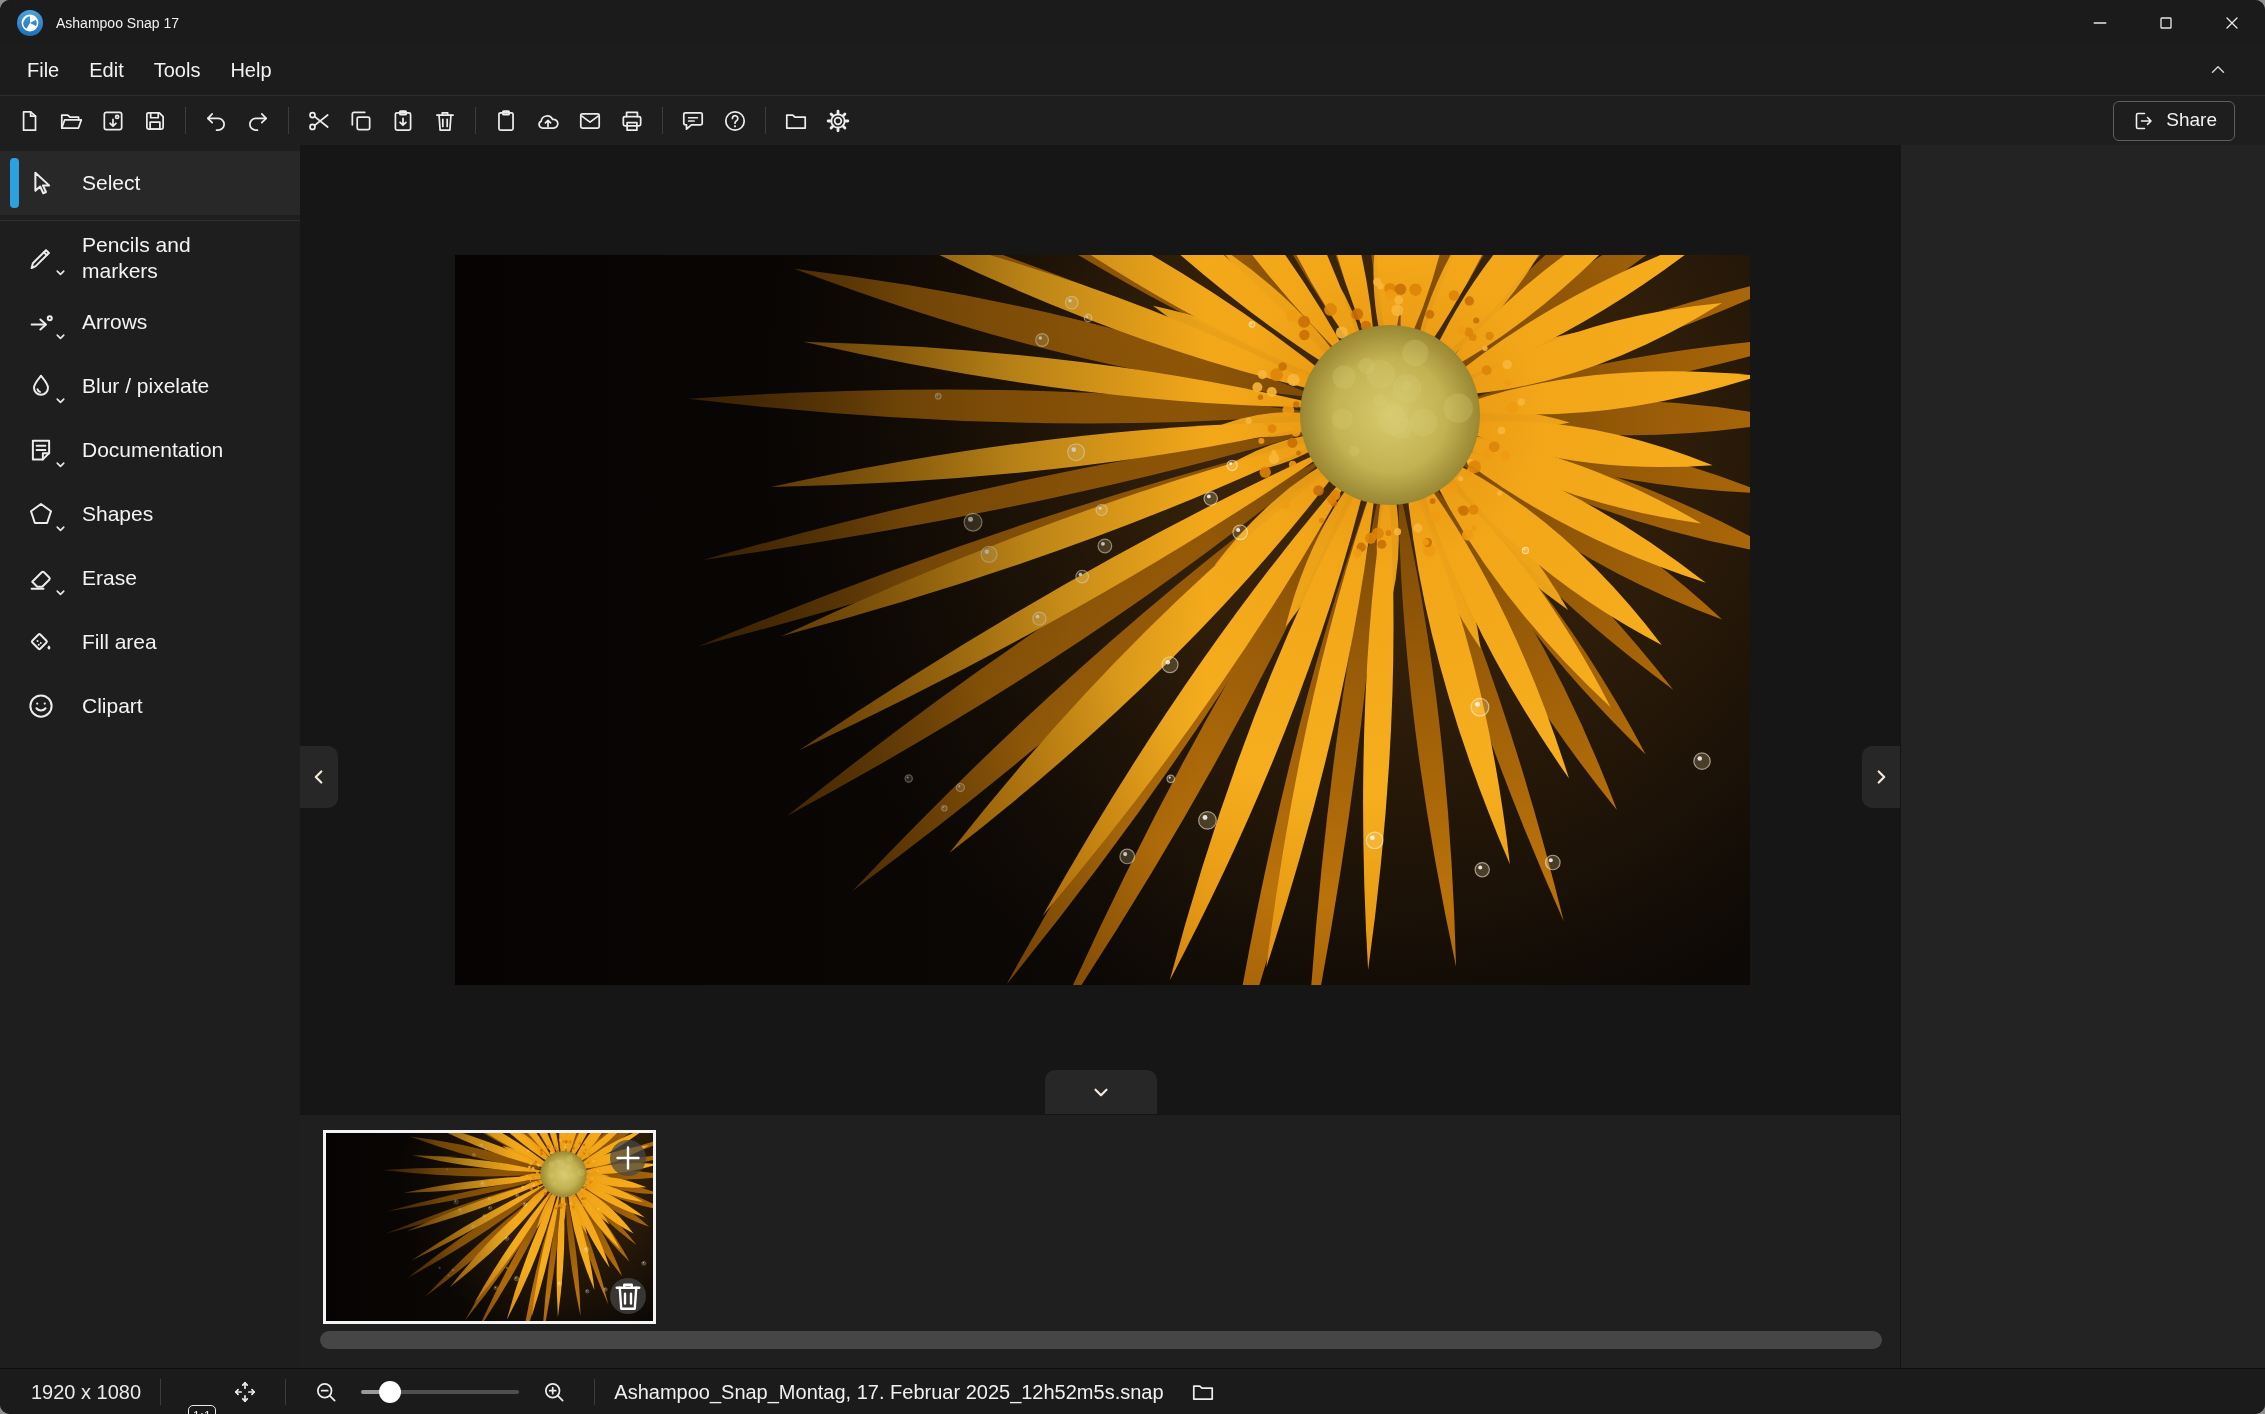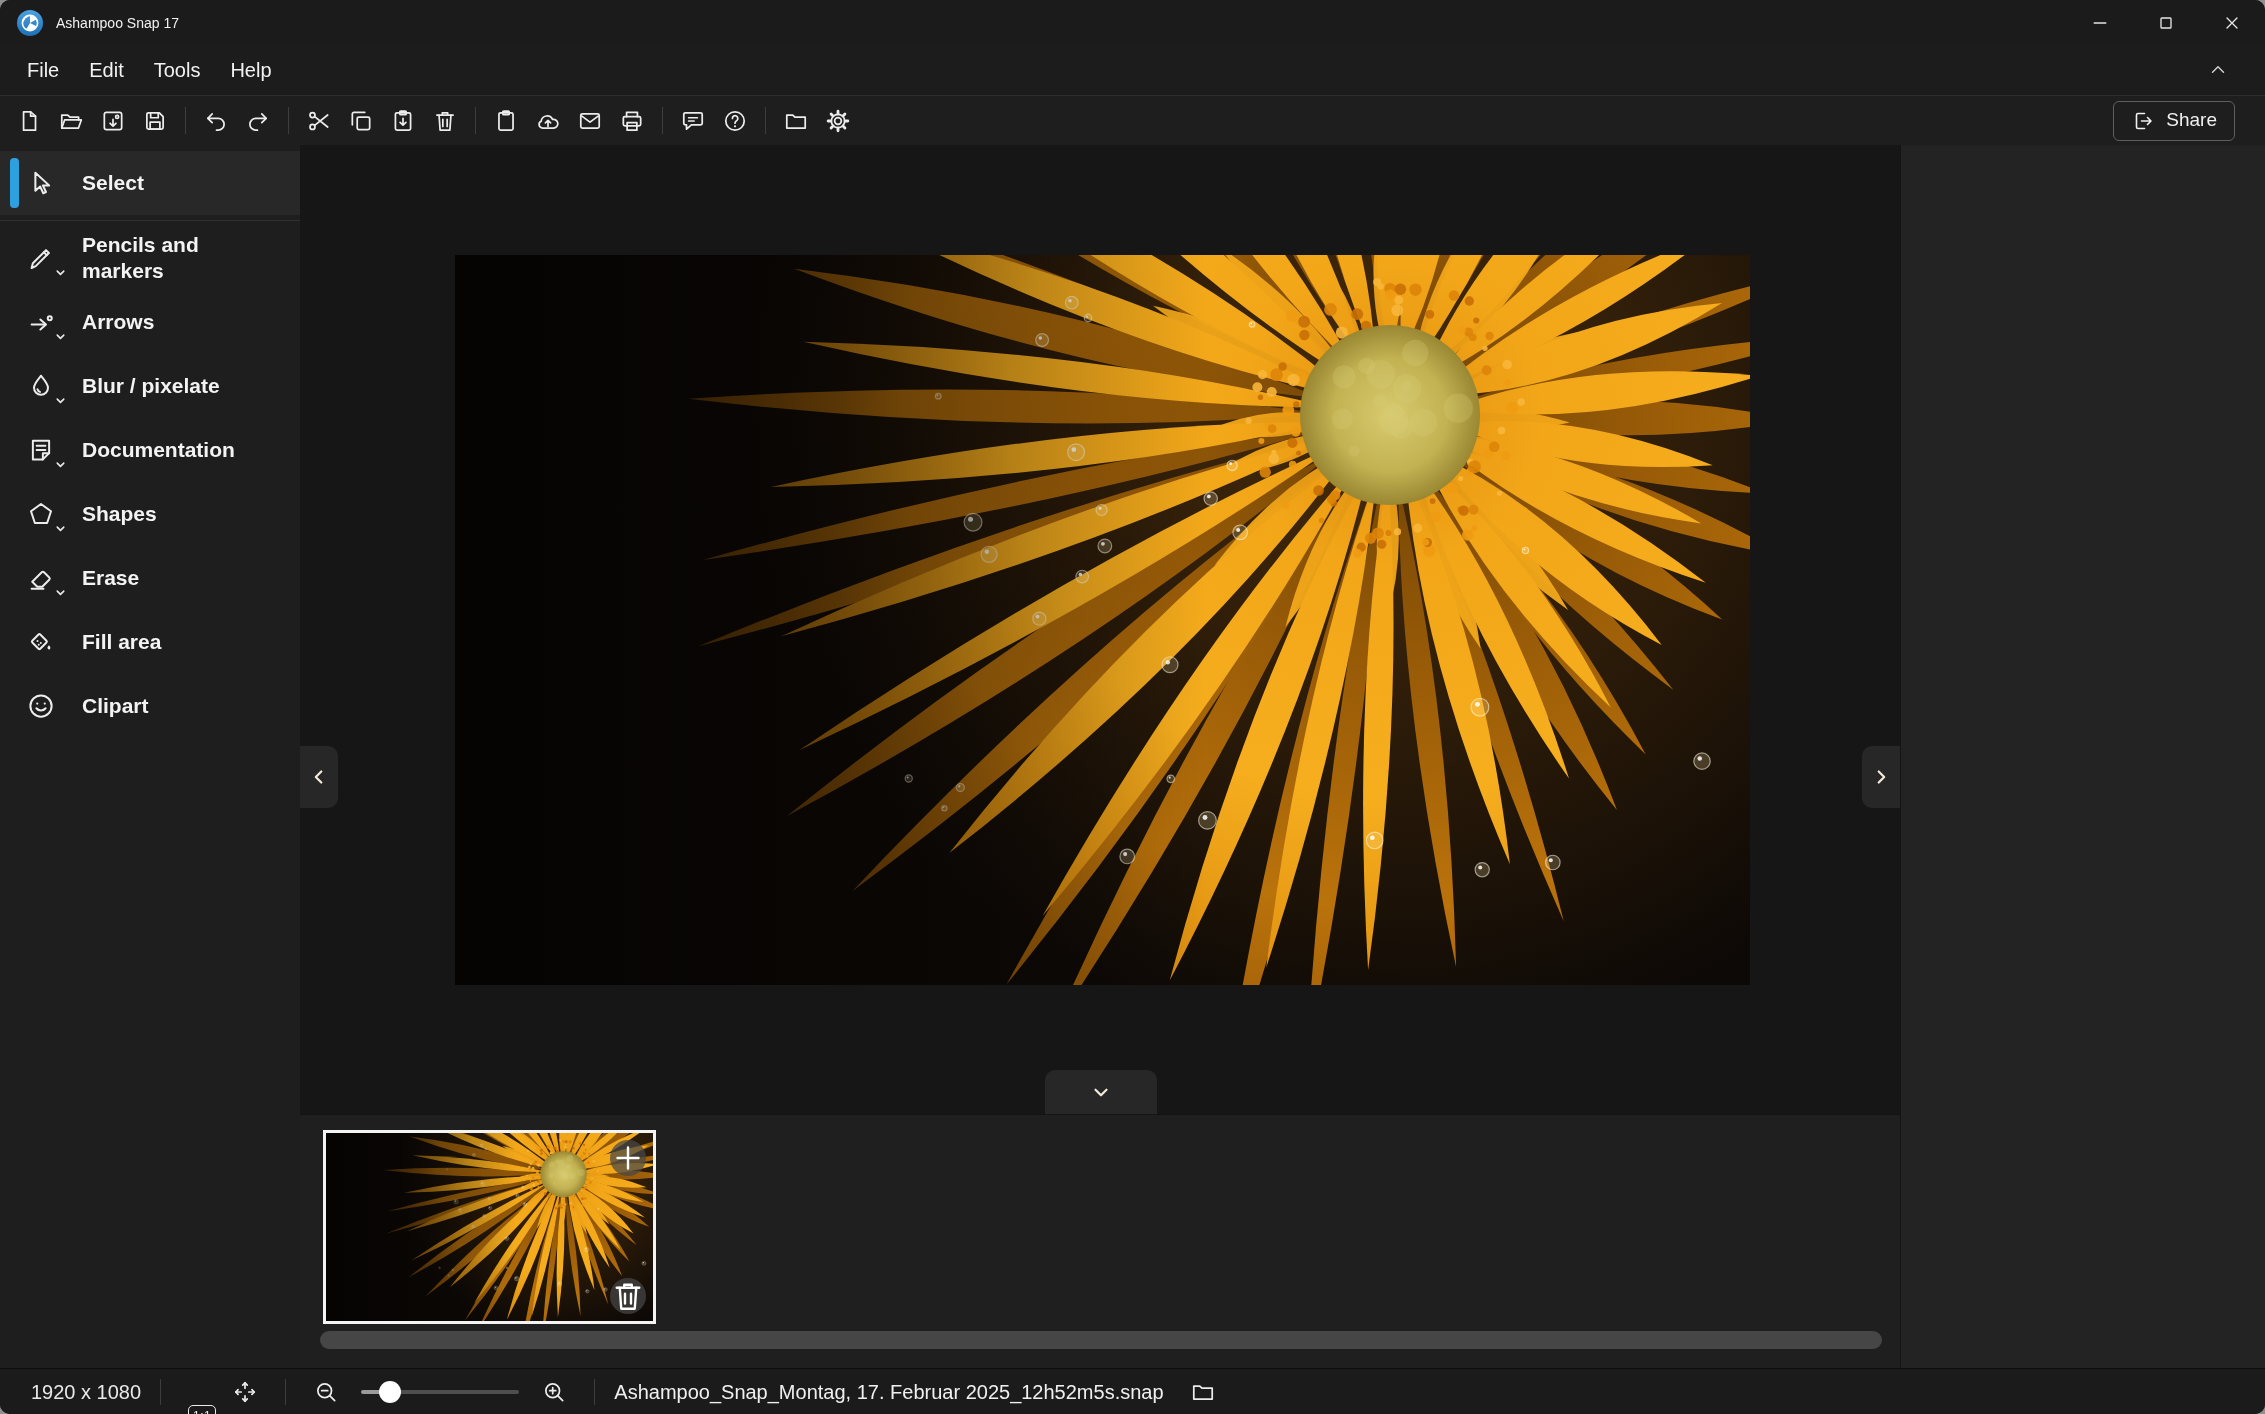--- a/index.html
+++ b/index.html
@@ -21,21 +21,21 @@
 
   
   .toolbar{height:49px;display:flex;align-items:center;padding:0 8px;background:#1e1e1e;border-top:1px solid #2d2d2d;}
   .tb-btn{width:42px;height:40px;display:flex;align-items:center;justify-content:center;background:none;border:none;border-radius:6px;color:#ececec;padding:0;}
   .tb-sep{width:1px;height:27px;background:#3d3d3d;margin:0 9px;}
   .share-btn{margin-left:auto;margin-right:22px;display:flex;align-items:flex-start;gap:11px;border:1px solid #5e5e5e;border-radius:6px;background:none;color:#f0f0f0;font-size:19px;padding:7px 17px;font-family:inherit;}
 
   
   .content{display:flex;height:1223px;}
   .sidebar{width:300px;background:#1e1e1e;padding-top:6px;box-sizing:border-box;flex:none;}
-  .side-item{position:relative;display:flex;align-items:center;height:64px;padding-left:26px;gap:26px;font-size:21px;color:#f3f3f3;cursor:default;font-weight:bold;}
+  .side-item{position:relative;display:flex;align-items:center;height:64px;padding-left:26px;gap:26px;font-size:21px;color:#f3f3f3;cursor:default;}
   .side-item.selected{background:#282828;}
   .side-item .accent{position:absolute;left:10px;top:7px;width:9px;height:50px;border-radius:4px;}
   .side-icon-wrap{position:relative;width:30px;height:30px;flex:none;color:#ececec;}
   .side-sub{position:absolute;right:-11px;bottom:-6px;color:#e8e8e8;}
   .side-label{line-height:1.25;max-width:170px;}
   .side-divider{height:1px;background:#303030;margin:5px 0;}
 
   .center{width:1600px;display:flex;flex-direction:column;flex:none;}
   .canvas{height:970px;background:#161616;position:relative;}
   .canvas-img{position:absolute;left:155px;top:110px;width:1295px;height:730px;background:#0d0906;}

